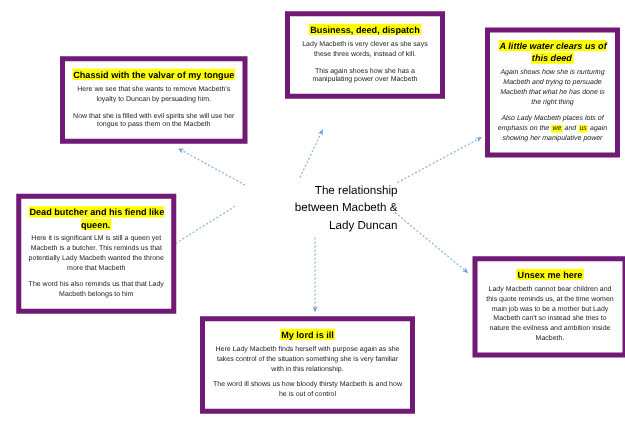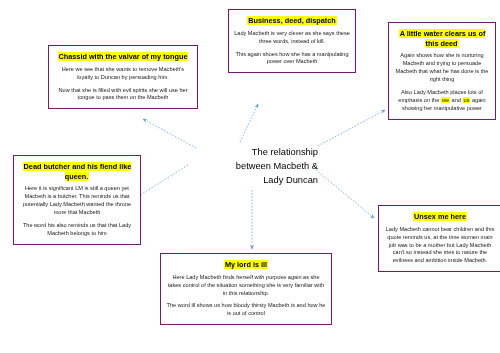--- a/index.html
+++ b/index.html
@@ -23,21 +23,21 @@
     position: absolute;
     left: 0;
     top: 0;
     width: 500px;
     height: 353px;
     pointer-events: none;
   }
   .node-box {
     position: absolute;
     box-sizing: border-box;
-    border: 1px solid #701a75;
+    border: 4px solid #701a75;
     background: #ffffff;
     padding: 4px 5px 6px 5px;
     text-align: center;
   }
   .node-title {
     font-size: 7.3px;
     font-weight: bold;
     color: #000000;
     line-height: 1.32;
     margin: 2px 0 4px 0;
@@ -71,21 +71,21 @@
   .center-line {
     display: block;
     font-size: 9.3px;
     color: #000000;
     line-height: 1.5;
   }
 
   
   #box-tongue   { left: 48px;  top: 45px;  width: 150px; }
   #box-business { left: 228px; top: 9px;   width: 128px; }
-  #box-water    { left: 388px; top: 22px;  width: 108px; }
+  #box-water    { left: 388px; top: 22px;  width: 108px; font-style: italic; }
   #box-butcher  { left: 13px;  top: 155px; width: 128px; }
   #box-unsex    { left: 378px; top: 205px; width: 124px; }
   #box-lord     { left: 160px; top: 253px; width: 172px; }
 </style>
 </head>
 <body>
 
 <div id="canvas">
 
   <svg id="connectors" viewBox="0 0 500 353" xmlns="http://www.w3.org/2000/svg">

